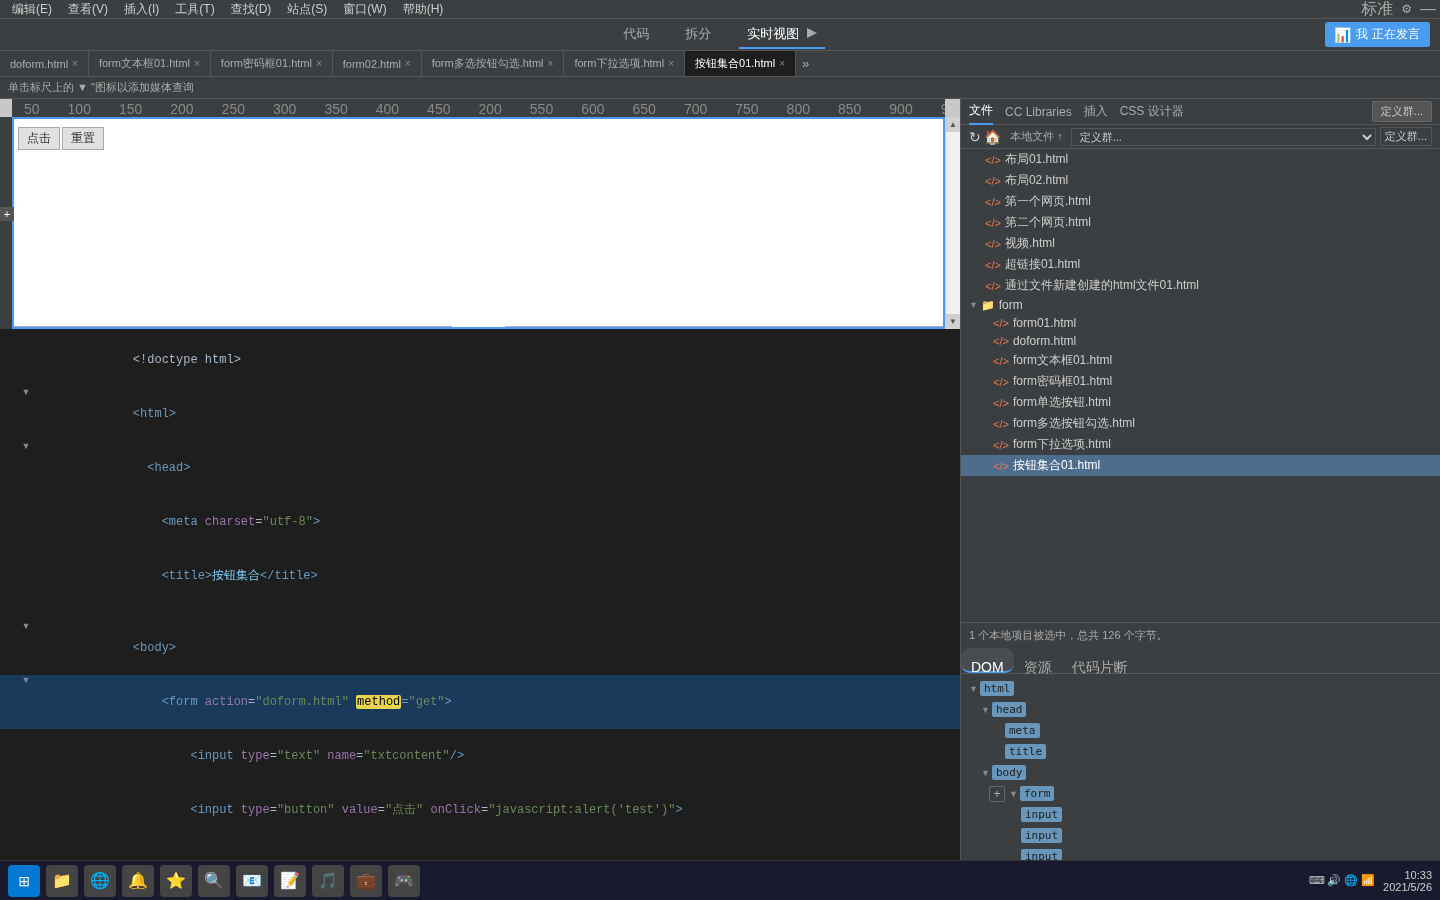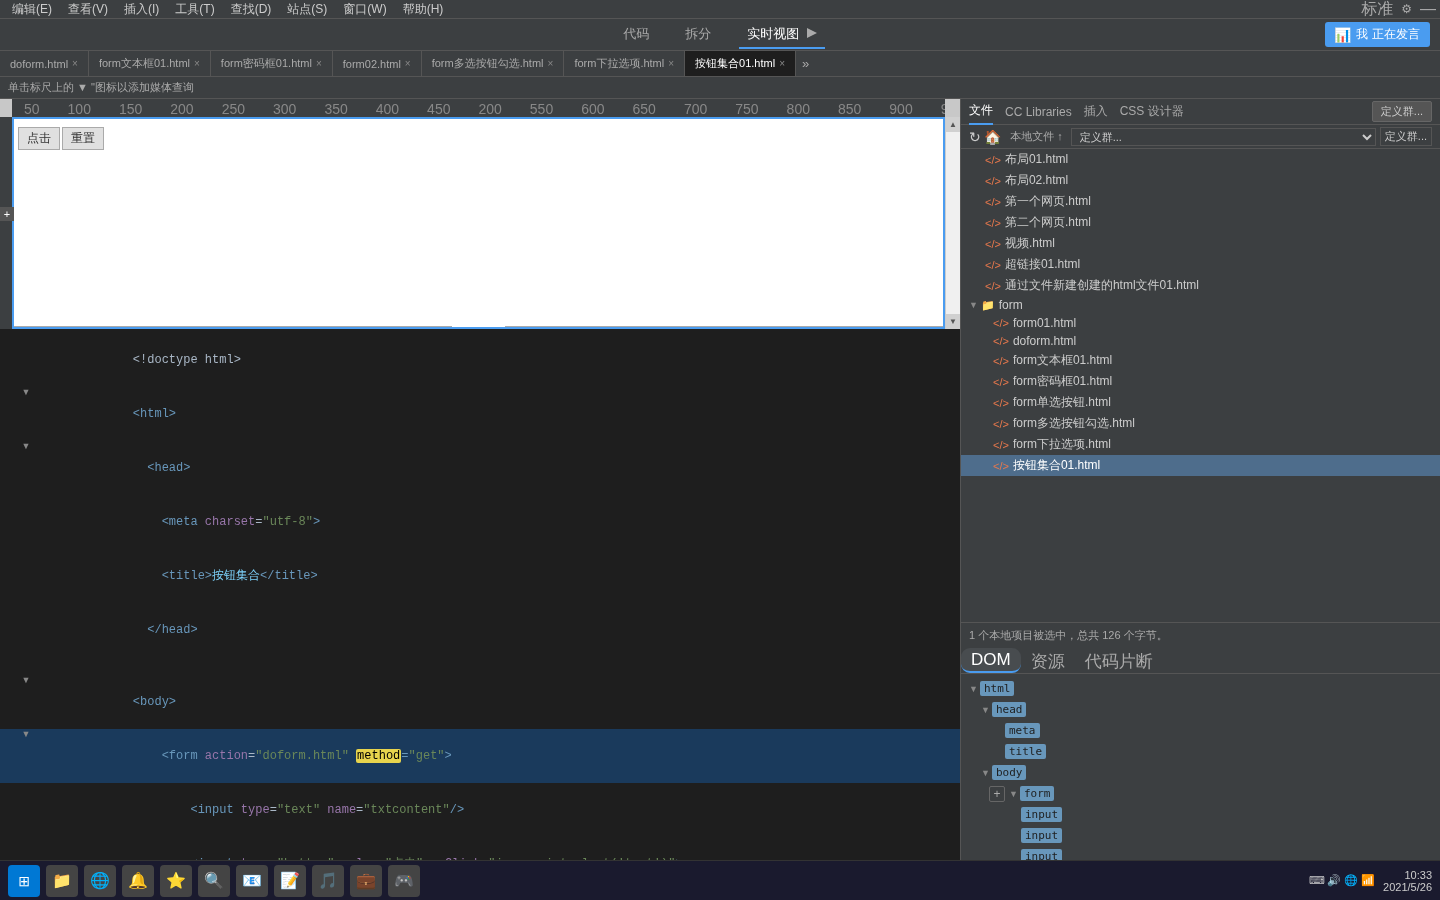--- a/index.html
+++ b/index.html
@@ -69,21 +69,21 @@
     .tree-icon.folder { color: #c4a44c; }
     .tree-icon.arrow { color: #888; font-size: 9px; }
 
     
     .bottom-bar { display: flex; align-items: center; background: #3c3f41; height: 26px; border-top: 1px solid #555; padding: 0 8px; font-size: 11px; color: #aaa; gap: 8px; }
 
     
     .status-bar { height: 26px; background: #2b2b2b; display: flex; align-items: center; padding: 0 8px; gap: 16px; border-top: 1px solid #555; font-size: 11px; color: #aaa; }
     .status-dot { width: 8px; height: 8px; background: #4caf50; border-radius: 50%; }
     .dom-tabs { display: flex; height: 26px; border-bottom: 1px solid #555; }
-    .dom-tab { padding: 2px 10px; font-size: 17px; color: #aaa; cursor: pointer; border-radius: 9px; }
+    .dom-tab { padding: 11px 10px; font-size: 14px; color: #aaa; cursor: pointer; border-radius: 9px; }
     .dom-tab.active { color: #fff; border-bottom: 2px solid #4a9cf0; background: #484c4f; }
 
     .dom-content { padding: 4px 0; background: #3c3f41; }
     .dom-item { display: flex; align-items: center; padding: 2px 8px; font-size: 12px; cursor: pointer; }
     .dom-tag { background: #6897bb; color: #1e1e1e; border-radius: 2px; padding: 1px 4px; font-size: 11px; font-family: monospace; margin: 1px 0; }
     .dom-tag.head-tag { background: #6897bb; }
     .dom-tag.body-tag { background: #6897bb; }
     .dom-tag.form-tag { background: #6897bb; }
     .dom-tag.input-tag { background: #6897bb; }
     .dom-arrow { color: #888; font-size: 9px; margin-right: 2px; cursor: pointer; }
@@ -267,27 +267,20 @@
           </div>
 
           <div class="code-line">
             <div class="line-gutter"></div>
             <div class="line-arrow"></div>
             <div class="line-content">
               <span class="txt">&nbsp;&nbsp;&nbsp;&nbsp;</span><span class="tag">&lt;title&gt;</span><span class="txt">按钮集合</span><span class="tag">&lt;/title&gt;</span>
             </div>
           </div>
 
-          <div class="code-line">
-            <div class="line-gutter"></div>
-            <div class="line-arrow"></div>
-            <div class="line-content">
-              <span class="txt">&nbsp;&nbsp;</span><span class="tag">&lt;/head&gt;</span>
-            </div>
-          </div>
 
           <div class="code-line">
             <div class="line-gutter"></div>
             <div class="line-arrow"></div>
             <div class="line-content">&nbsp;</div>
           </div>
 
           <div class="code-line">
             <div class="line-gutter"></div>
             <div class="line-arrow">▼</div>

